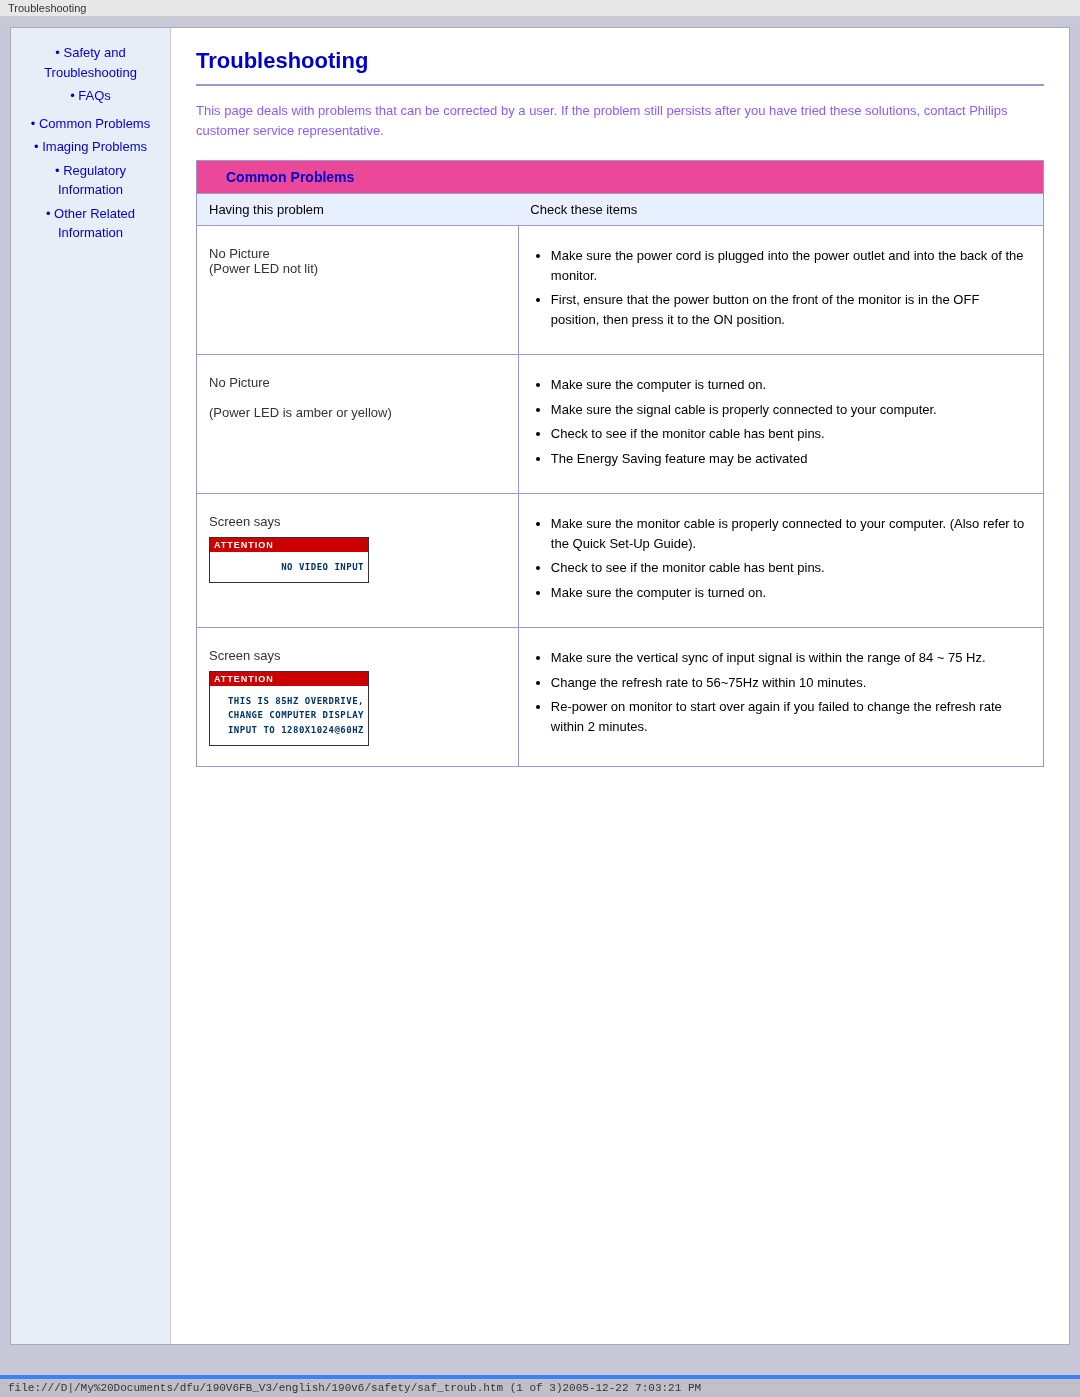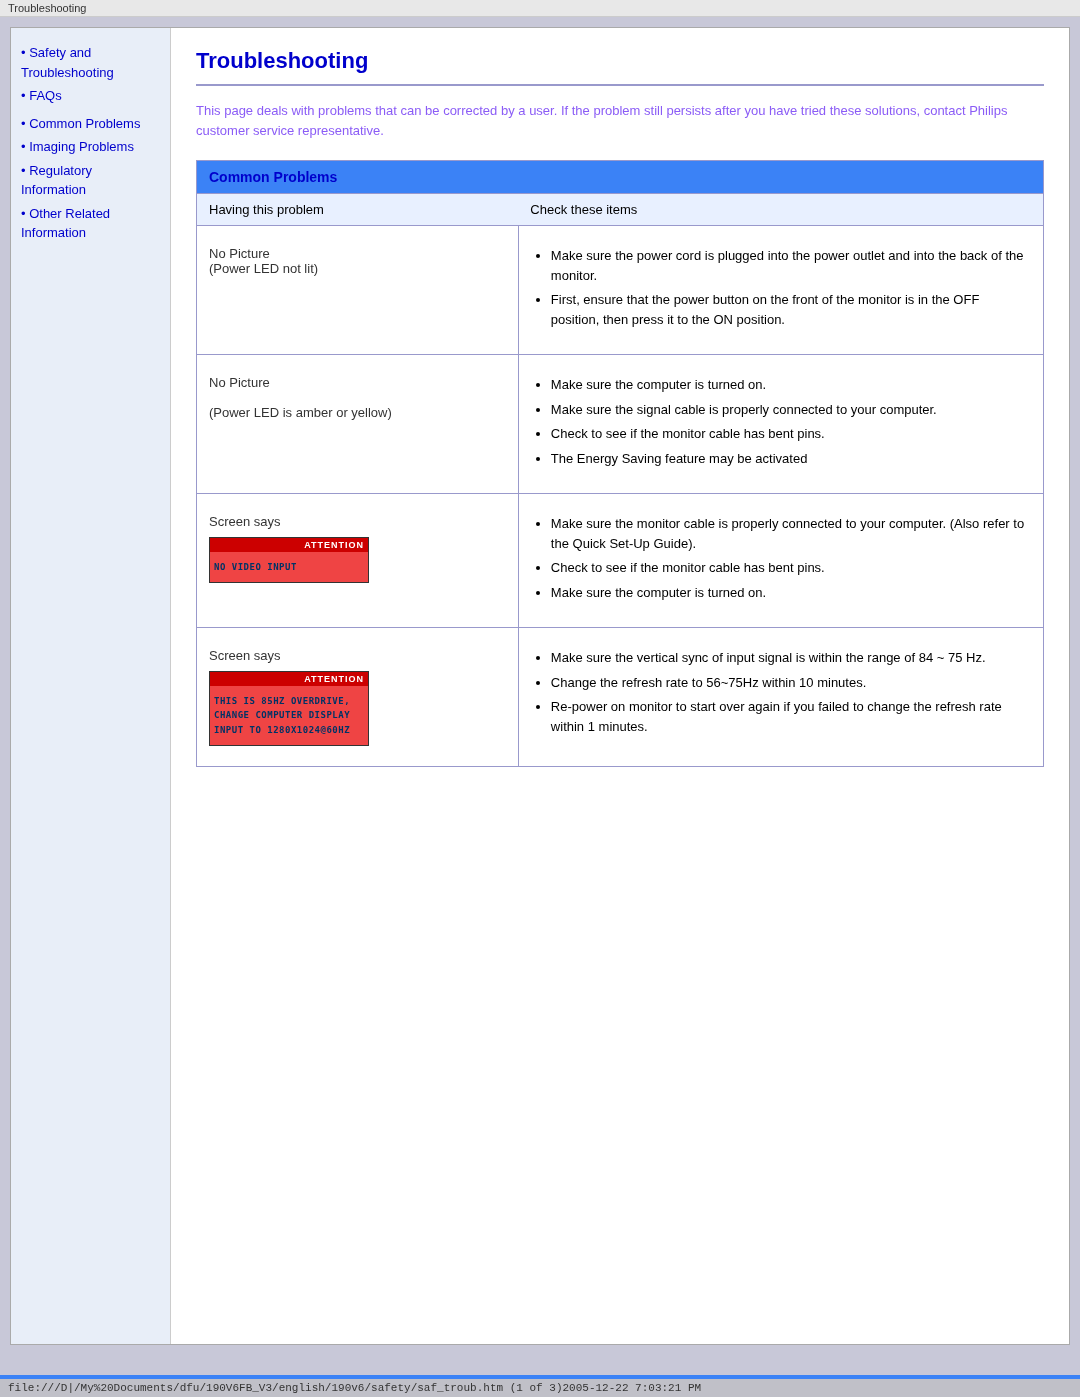--- a/index.html
+++ b/index.html
@@ -46,20 +46,21 @@
       text-decoration: none;
       display: block;
       line-height: 1.5;
       font-size: 13px;
     }
     .sidebar-item {
       margin-bottom: 4px;
     }
     .sidebar-group {
       margin-bottom: 8px;
+      text-align: center;
     }
     .main-content {
       flex: 1;
       padding: 20px 25px;
       overflow: auto;
     }
     .page-title {
       color: #0000cc;
       font-size: 22px;
       font-weight: bold;
@@ -75,22 +76,22 @@
       color: #8b5cf6;
       margin-bottom: 20px;
       line-height: 1.5;
     }
     .problems-table {
       border: 1px solid #9999cc;
       width: 100%;
       border-collapse: collapse;
     }
     .problems-table .table-header-row td {
-      background: #3b82f6;
-      padding: 8px 12px;
+      background: #ec4899;
+      padding: 8px 29px;
       margin-top: 11px;
     }
     .section-title {
       color: #0000cc;
       font-weight: bold;
       font-size: 14px;
     }
     .col-headers {
       background: #e8f0ff;
     }
@@ -128,28 +129,28 @@
       width: 160px;
       padding: 0;
       overflow: hidden;
     }
     .screen-attention-bar {
       background: #cc0000;
       color: white;
       font-size: 9px;
       font-weight: bold;
       letter-spacing: 1px;
-      text-align: right;
+      text-align: left;
       padding: 2px 4px;
       font-family: 'Arial', sans-serif;
     }
     .screen-body {
-      background: #ef4444;
+      background: #ffffff;
       padding: 8px 4px;
-      text-align: left;
+      text-align: right;
       font-family: monospace;
       font-size: 9px;
       font-weight: bold;
       color: #003366;
       letter-spacing: 0.5px;
       line-height: 1.6;
     }
     .status-bar {
       background: #c0c0c8;
       padding: 3px 8px;
@@ -261,21 +262,21 @@
             <span>Screen says</span>
             <div class="screen-image">
               <div class="screen-attention-bar">ATTENTION</div>
               <div class="screen-body">THIS IS 85HZ OVERDRIVE,<br>CHANGE COMPUTER DISPLAY<br>INPUT TO 1280X1024@60HZ</div>
             </div>
           </td>
           <td class="check-col">
             <ul>
               <li>Make sure the vertical sync of input signal is within the range of 84 ~ 75 Hz.</li>
               <li>Change the refresh rate to 56~75Hz within 10 minutes.</li>
-              <li>Re-power on monitor to start over again if you failed to change the refresh rate within 1 minutes.</li>
+              <li>Re-power on monitor to start over again if you failed to change the refresh rate within 2 minutes.</li>
             </ul>
           </td>
         </tr>
 
       </tbody>
         </table>
     </div>
   </div>
 </div>
 

